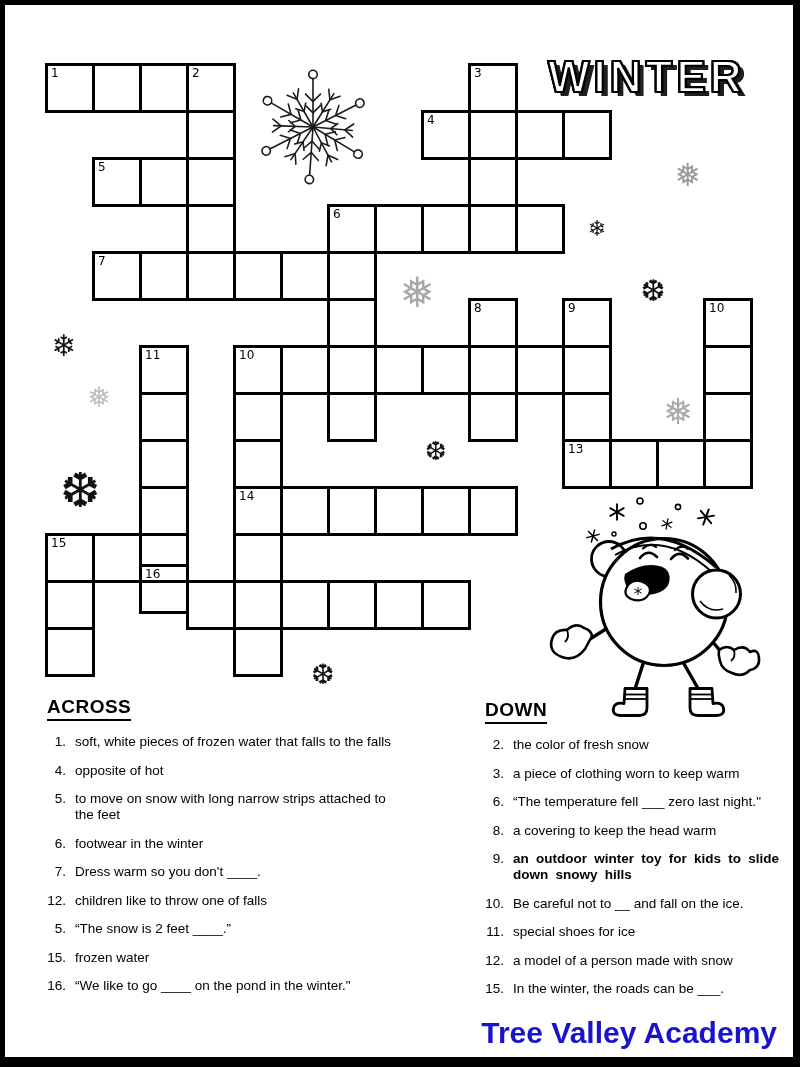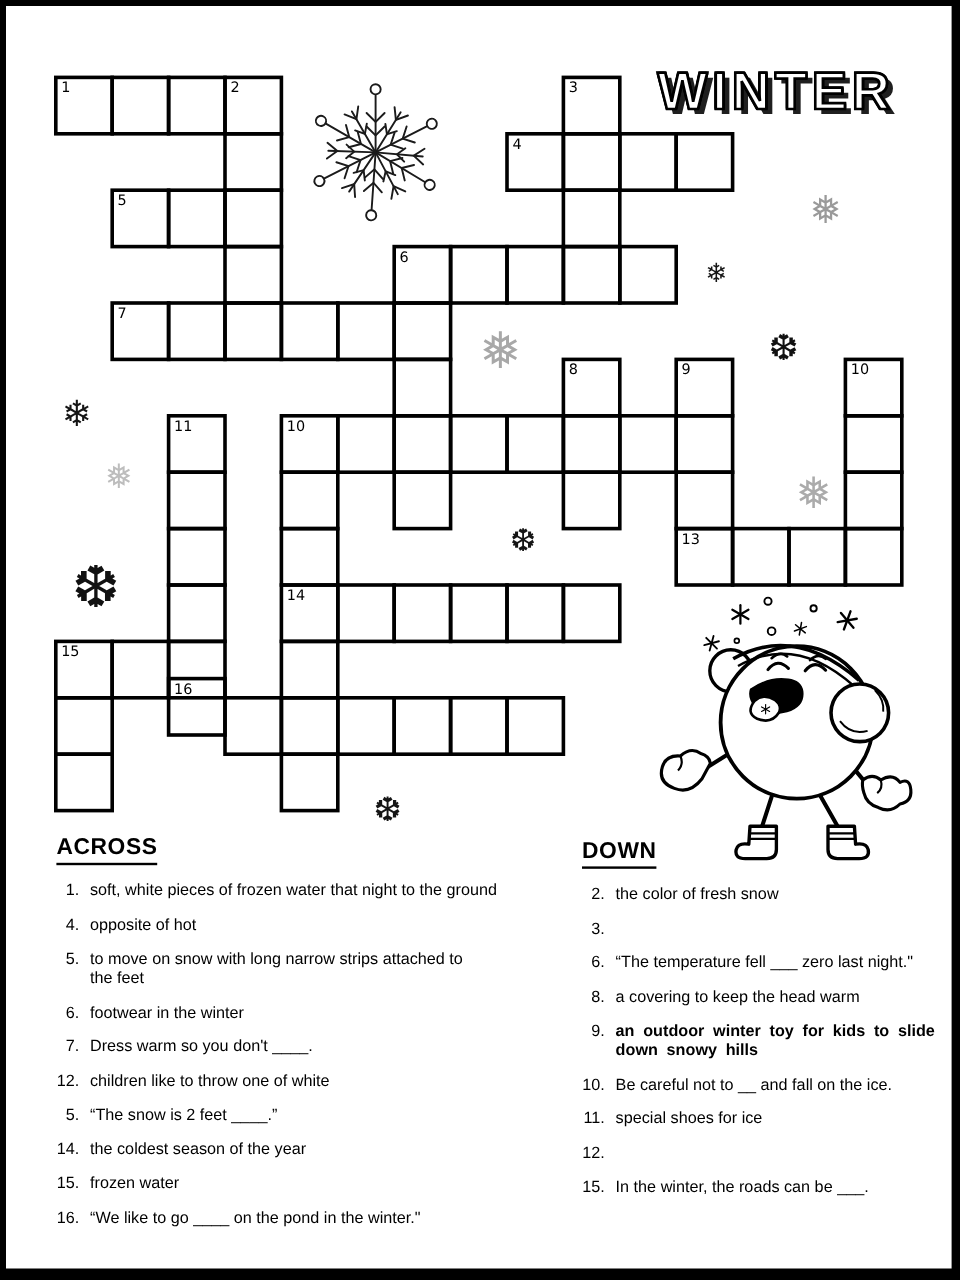--- a/index.html
+++ b/index.html
@@ -262,50 +262,46 @@
     <path d="M 712,688.5 L 690,688.5 L 690,708 Q 690,715.5 698,715.5 L 716,715.5 Q 725,715.5 723.5,708 Q 722,702 713,703.5 Z" fill="#fff" stroke="#000" stroke-width="2.8" stroke-linejoin="round"></path>
     <line x1="690" y1="694.5" x2="712.5" y2="694.5" stroke="#000" stroke-width="1.8"></line>
     <line x1="690" y1="699" x2="712.5" y2="699" stroke="#000" stroke-width="1.8"></line>
   </svg>
 
   <div id="across-col" class="clue-col">
     <span class="clue-header">ACROSS</span>
     <ul class="clues" id="across-list">
         <li class="clue">
           <span class="cnum">1.</span>
-          <span class="ctext">soft, white pieces of frozen water that night to the ground</span>
+          <span class="ctext">soft, white pieces of frozen water that falls to the falls</span>
         </li>
         <li class="clue">
           <span class="cnum">4.</span>
           <span class="ctext">opposite of hot</span>
         </li>
         <li class="clue">
           <span class="cnum">5.</span>
           <span class="ctext">to move on snow with long narrow strips attached to
 the feet</span>
         </li>
         <li class="clue">
           <span class="cnum">6.</span>
           <span class="ctext">footwear in the winter</span>
         </li>
         <li class="clue">
           <span class="cnum">7.</span>
           <span class="ctext">Dress warm so you don't ____.</span>
         </li>
         <li class="clue">
           <span class="cnum">12.</span>
-          <span class="ctext">children like to throw one of white</span>
+          <span class="ctext">children like to throw one of falls</span>
         </li>
         <li class="clue">
           <span class="cnum">5.</span>
           <span class="ctext">“The snow is 2 feet ____.”</span>
-        </li>
-        <li class="clue">
-          <span class="cnum">14.</span>
-          <span class="ctext">the coldest season of the year</span>
         </li>
         <li class="clue">
           <span class="cnum">15.</span>
           <span class="ctext">frozen water</span>
         </li>
         <li class="clue">
           <span class="cnum">16.</span>
           <span class="ctext">“We like to go ____ on the pond in the winter."</span>
         </li>
       </ul>
@@ -313,20 +309,21 @@
 
   <div id="down-col" class="clue-col">
     <span class="clue-header">DOWN</span>
     <ul class="clues" id="down-list">
         <li class="clue">
           <span class="cnum">2.</span>
           <span class="ctext">the color of fresh snow</span>
         </li>
         <li class="clue">
           <span class="cnum">3.</span>
+          <span class="ctext">a piece of clothing worn to keep warm</span>
         </li>
         <li class="clue">
           <span class="cnum">6.</span>
           <span class="ctext">“The temperature fell ___ zero last night."</span>
         </li>
         <li class="clue">
           <span class="cnum">8.</span>
           <span class="ctext">a covering to keep the head warm</span>
         </li>
         <li class="clue justify">
@@ -337,21 +334,23 @@
         <li class="clue">
           <span class="cnum">10.</span>
           <span class="ctext">Be careful not to __ and fall on the ice.</span>
         </li>
         <li class="clue">
           <span class="cnum">11.</span>
           <span class="ctext">special shoes for ice</span>
         </li>
         <li class="clue">
           <span class="cnum">12.</span>
+          <span class="ctext">a model of a person made with snow</span>
         </li>
         <li class="clue">
           <span class="cnum">15.</span>
           <span class="ctext">In the winter, the roads can be ___.</span>
         </li>
       </ul>
   </div>
 
+  <div id="brand" style="color: rgb(26, 19, 206);">Tree Valley Academy</div>
 </div>
 
 </body></html>

